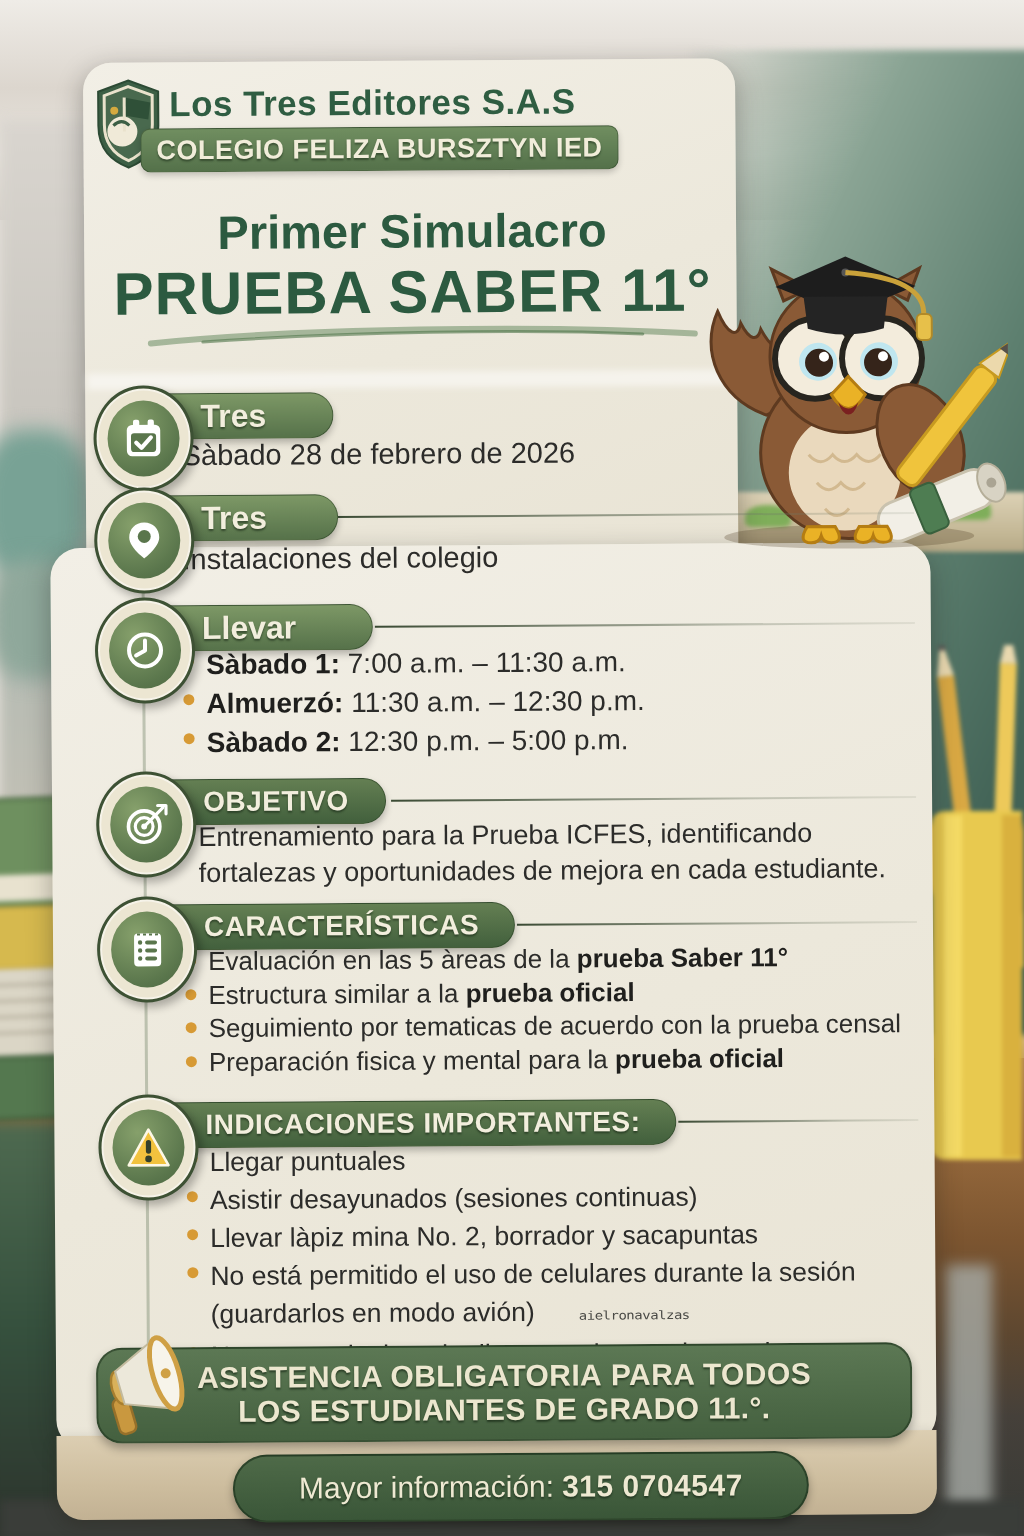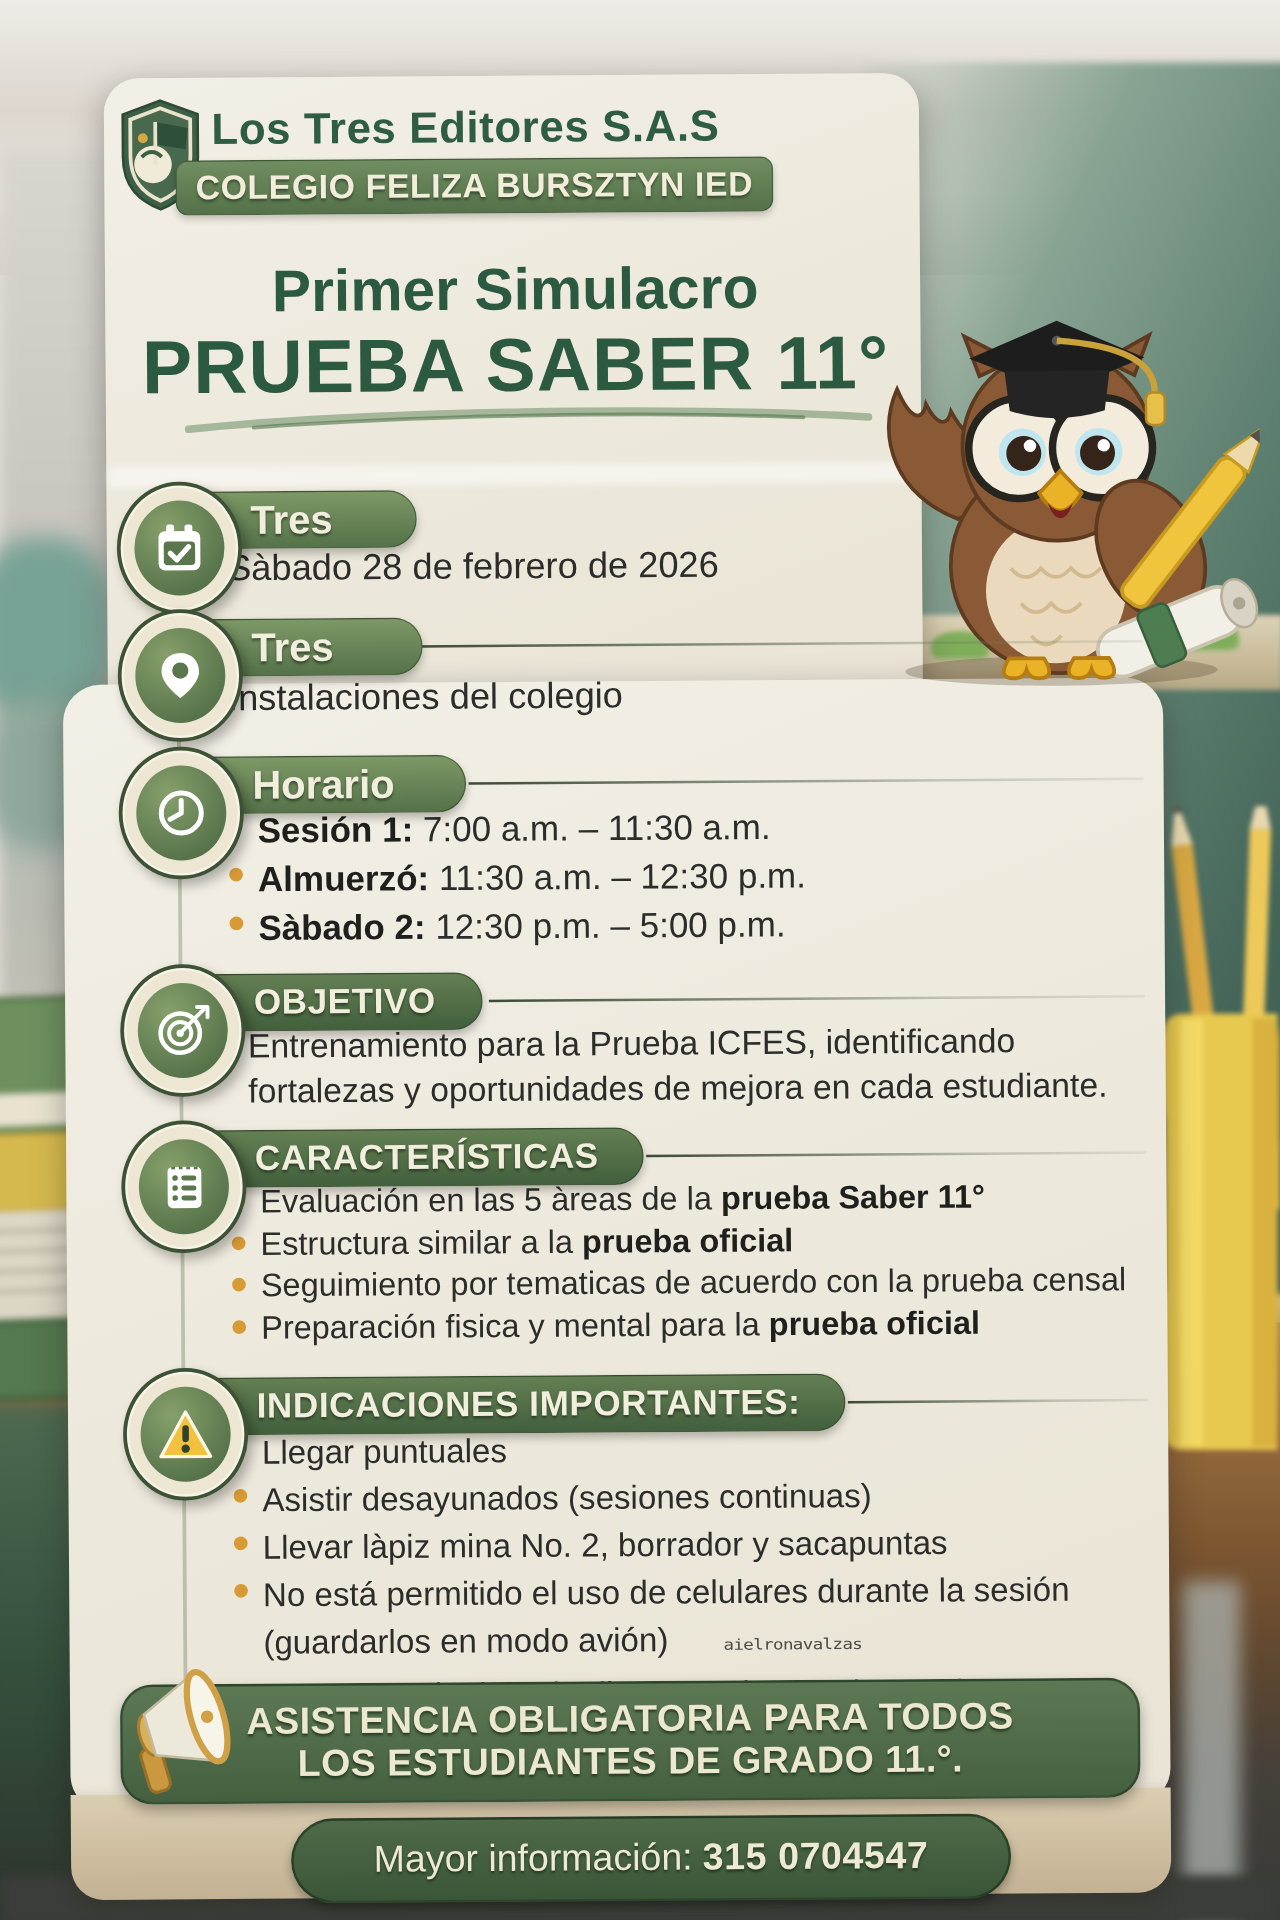--- a/index.html
+++ b/index.html
@@ -256,34 +256,34 @@
       <svg width="44" height="44" viewBox="0 0 44 44">
         <path d="M22 4 C13 4 7 10.5 7 19 c0 10 15 21 15 21 s15 -11 15 -21 c0 -8.5 -6 -15 -15 -15 z" fill="#fff"></path>
         <circle cx="22" cy="18" r="6.5" fill="#5a764c"></circle>
       </svg>
     </div>
       </div>
     <div class="abs value-text" style="left:138px;top:486px;">Instalaciones del colegio</div>
 
     <div class="abs rule" style="left:330px;top:570px;width:540px;"></div>
     <div class="abs pill lbl-lg" style="left:72px;top:548px;width:256px;">
-      <span>Horario</span>
+      <span>Llevar</span>
     </div>
     <div class="abs badge" style="left:50px;top:540px;">
         <div class="badge-inner">
       <svg width="44" height="44" viewBox="0 0 44 44">
         <circle cx="22" cy="22" r="16" stroke="#fff" stroke-width="4" fill="none"></circle>
         <path d="M22 12 V22 L13 27" stroke="#fff" stroke-width="4" fill="none" stroke-linecap="round" stroke-linejoin="round"></path>
       </svg>
     </div>
       </div>
     <ul class="abs blist horario-list" style="left:138px;top:588px;">
       <li>
           <span class="dot"></span>
-          <div class="txt"><b class="strong">Sesión 1:</b><span> 7:00 a.m. – 11:30 a.m.</span></div>
+          <div class="txt"><b class="strong">Sàbado 1:</b><span> 7:00 a.m. – 11:30 a.m.</span></div>
         </li>
       <li>
           <span class="dot"></span>
           <div class="txt"><b class="strong">Almuerzó:</b><span> 11:30 a.m. – 12:30 p.m.</span></div>
         </li>
       <li>
           <span class="dot"></span>
           <div class="txt"><b class="strong">Sàbado 2:</b><span> 12:30 p.m. – 5:00 p.m.</span></div>
         </li>
     </ul>

